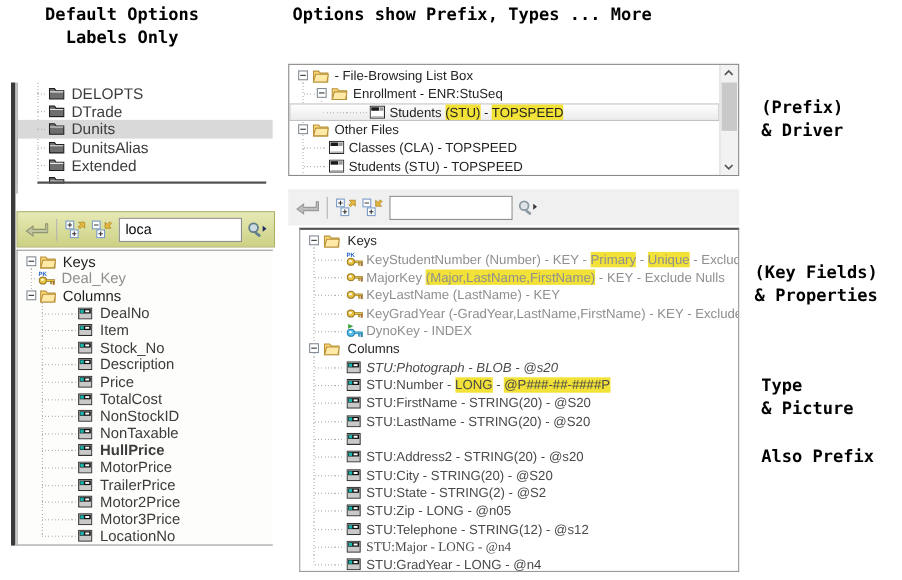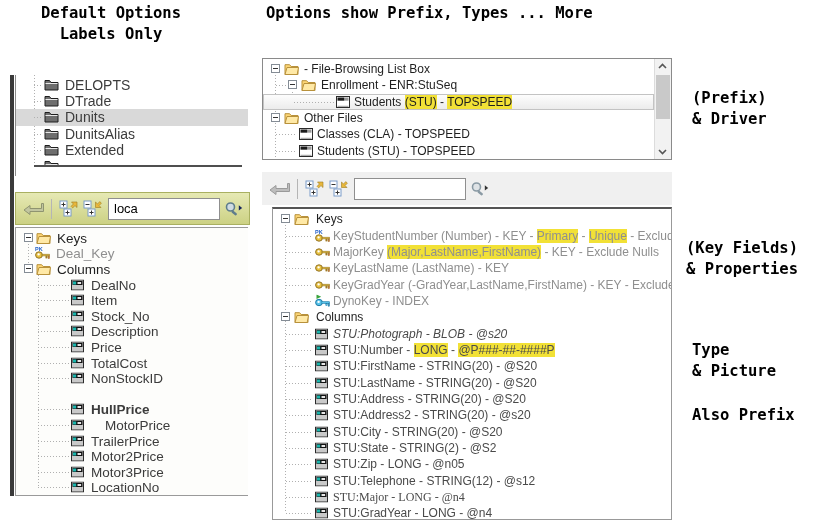--- a/index.html
+++ b/index.html
@@ -244,39 +244,49 @@
     <div class="trow" style="top: 142.4px; height: 15.6px;">
       <span class="stub" style="left: 22px; width: 31px;"></span>
       <span class="ticon" style="left: 55px;"><svg width="13" height="11" viewBox="0 0 13 11">
           <rect x="0.5" y="0.5" width="12" height="10" fill="#c9c9c9" stroke="#2a2a2a"></rect>
           <rect x="1.5" y="1.5" width="10" height="4" fill="#111"></rect>
           <rect x="2" y="2" width="3.2" height="3" fill="#19b6ad"></rect>
           <rect x="6.5" y="2.6" width="3.6" height="1.8" fill="#fff"></rect>
         </svg></span>
       <span class="tlabel" style="left: 75px;">NonStockID</span>
     </div>
+    <div class="trow" style="top: 158px; height: 15.6px;">
+      <span class="stub" style="left: 22px; width: 31px;"></span>
+      <span class="ticon" style="left: 55px;"><svg width="13" height="11" viewBox="0 0 13 11">
+          <rect x="0.5" y="0.5" width="12" height="10" fill="#c9c9c9" stroke="#2a2a2a"></rect>
+          <rect x="1.5" y="1.5" width="10" height="4" fill="#111"></rect>
+          <rect x="2" y="2" width="3.2" height="3" fill="#19b6ad"></rect>
+          <rect x="6.5" y="2.6" width="3.6" height="1.8" fill="#fff"></rect>
+        </svg></span>
+      <span class="tlabel" style="left: 75px;">NonTaxable</span>
+    </div>
     <div class="trow" style="top: 173.6px; height: 15.6px;">
       <span class="stub" style="left: 22px; width: 31px;"></span>
       <span class="ticon" style="left: 55px;"><svg width="13" height="11" viewBox="0 0 13 11">
           <rect x="0.5" y="0.5" width="12" height="10" fill="#c9c9c9" stroke="#2a2a2a"></rect>
           <rect x="1.5" y="1.5" width="10" height="4" fill="#111"></rect>
           <rect x="2" y="2" width="3.2" height="3" fill="#19b6ad"></rect>
           <rect x="6.5" y="2.6" width="3.6" height="1.8" fill="#fff"></rect>
         </svg></span>
       <span class="tlabel" style="left: 75px; font-weight: bold;">HullPrice</span>
     </div>
     <div class="trow" style="top: 189.2px; height: 15.6px;">
       <span class="stub" style="left: 22px; width: 31px;"></span>
       <span class="ticon" style="left: 55px;"><svg width="13" height="11" viewBox="0 0 13 11">
           <rect x="0.5" y="0.5" width="12" height="10" fill="#c9c9c9" stroke="#2a2a2a"></rect>
           <rect x="1.5" y="1.5" width="10" height="4" fill="#111"></rect>
           <rect x="2" y="2" width="3.2" height="3" fill="#19b6ad"></rect>
           <rect x="6.5" y="2.6" width="3.6" height="1.8" fill="#fff"></rect>
         </svg></span>
-      <span class="tlabel" style="left: 89px; text-align: center;">MotorPrice</span>
+      <span class="tlabel" style="left: 75px; text-align: center;">MotorPrice</span>
     </div>
     <div class="trow" style="top: 204.8px; height: 15.6px;">
       <span class="stub" style="left: 22px; width: 31px;"></span>
       <span class="ticon" style="left: 55px;"><svg width="13" height="11" viewBox="0 0 13 11">
           <rect x="0.5" y="0.5" width="12" height="10" fill="#c9c9c9" stroke="#2a2a2a"></rect>
           <rect x="1.5" y="1.5" width="10" height="4" fill="#111"></rect>
           <rect x="2" y="2" width="3.2" height="3" fill="#19b6ad"></rect>
           <rect x="6.5" y="2.6" width="3.6" height="1.8" fill="#fff"></rect>
         </svg></span>
       <span class="tlabel" style="left: 75px;">TrailerPrice</span>
@@ -532,21 +542,20 @@
       <span class="tlabel" style="left: 60px;">STU:LastName - STRING(20) - @S20</span>
     </div>
     <div class="trow" style="top: 181.85px; height: 16.35px;">
       <span class="stub" style="left: 13px; width: 27px;"></span>
       <span class="ticon" style="left: 42px;"><svg width="13" height="11" viewBox="0 0 13 11">
           <rect x="0.5" y="0.5" width="12" height="10" fill="#c9c9c9" stroke="#2a2a2a"></rect>
           <rect x="1.5" y="1.5" width="10" height="4" fill="#111"></rect>
           <rect x="2" y="2" width="3.2" height="3" fill="#19b6ad"></rect>
           <rect x="6.5" y="2.6" width="3.6" height="1.8" fill="#fff"></rect>
         </svg></span>
-      <span class="tlabel" style="left: 60px;">STU:Address - STRING(20) - @S20</span>
     </div>
     <div class="trow" style="top: 198.2px; height: 16.35px;">
       <span class="stub" style="left: 13px; width: 27px;"></span>
       <span class="ticon" style="left: 42px;"><svg width="13" height="11" viewBox="0 0 13 11">
           <rect x="0.5" y="0.5" width="12" height="10" fill="#c9c9c9" stroke="#2a2a2a"></rect>
           <rect x="1.5" y="1.5" width="10" height="4" fill="#111"></rect>
           <rect x="2" y="2" width="3.2" height="3" fill="#19b6ad"></rect>
           <rect x="6.5" y="2.6" width="3.6" height="1.8" fill="#fff"></rect>
         </svg></span>
       <span class="tlabel" style="left: 60px;">STU:Address2 - STRING(20) - @s20</span>

